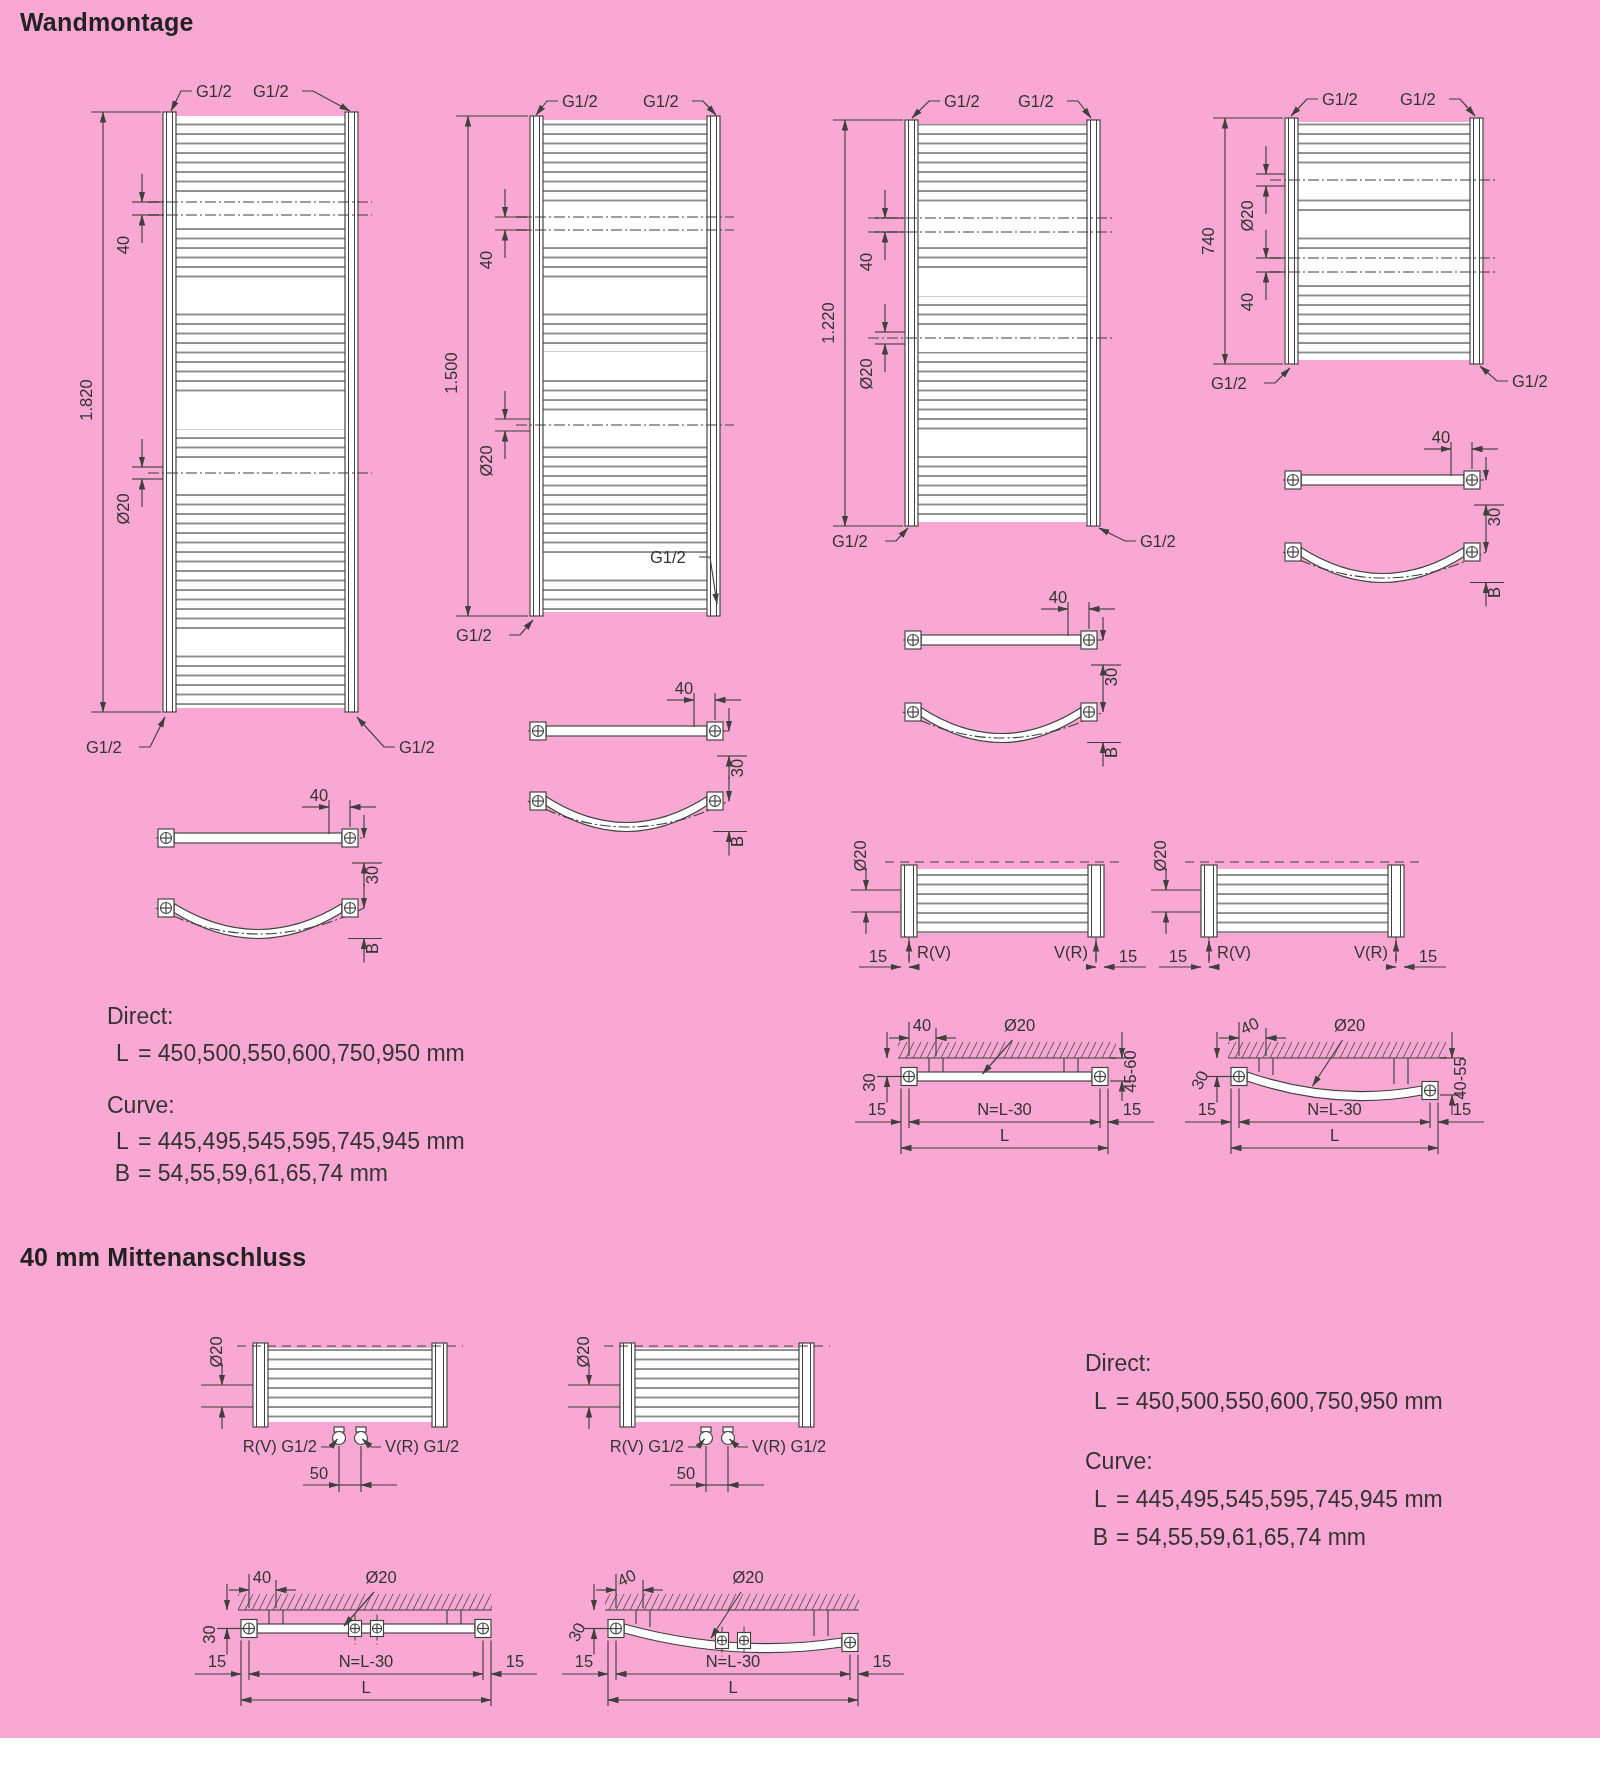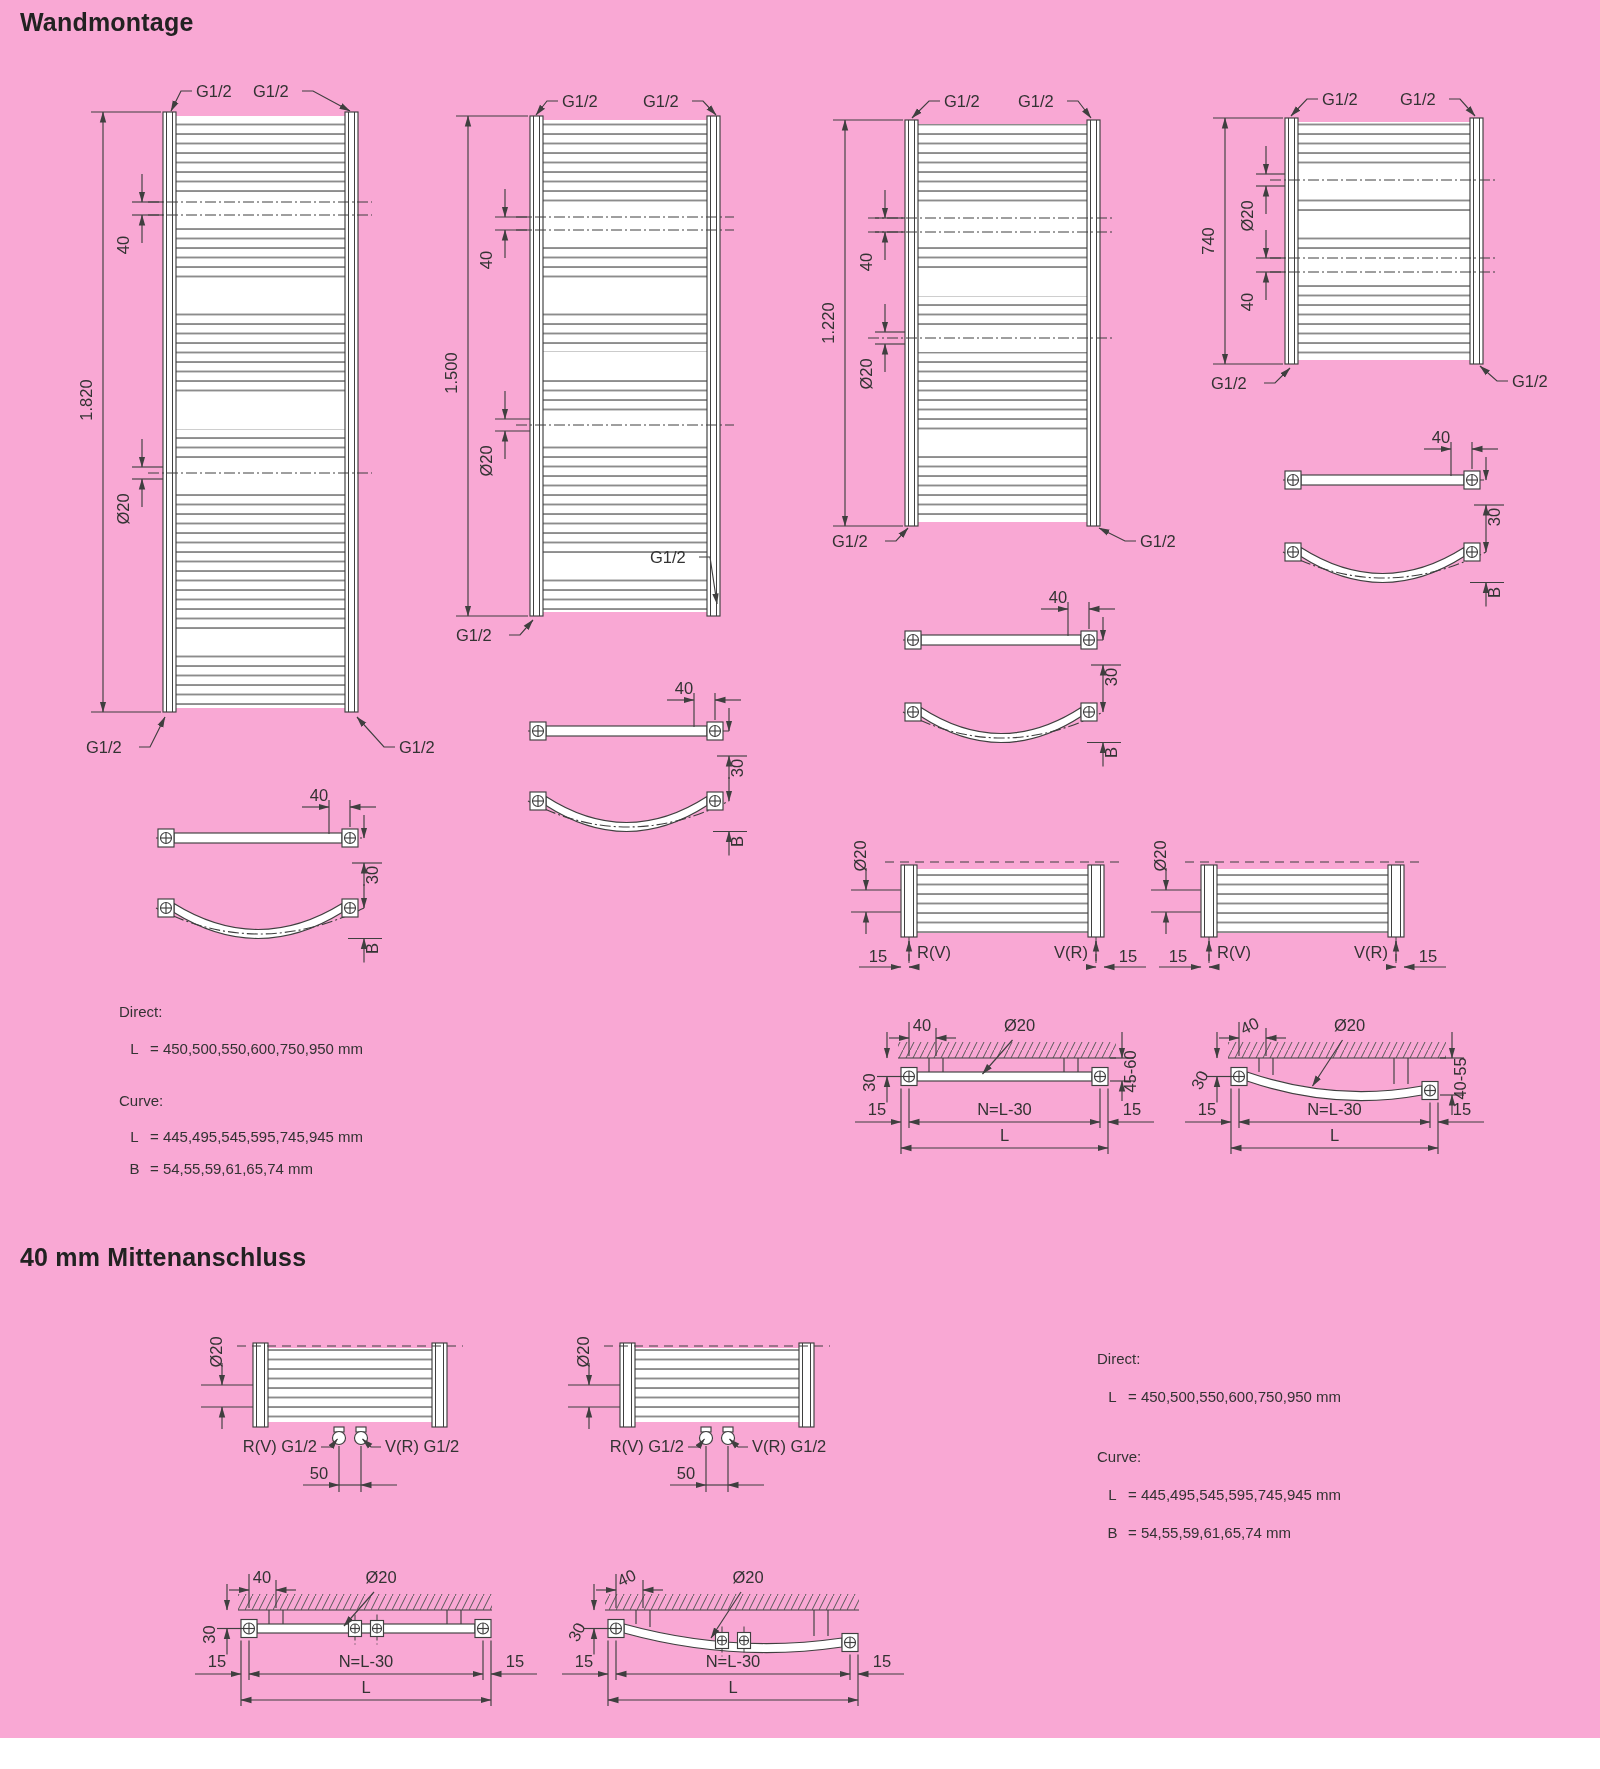--- a/index.html
+++ b/index.html
@@ -1,21 +1,21 @@
 <!DOCTYPE html>
 <html><head>
 <meta charset="utf-8">
 <style>
   html,body{margin:0;padding:0;background:#fff;}
   #page{position:relative;width:1600px;height:1738px;background:#f9a8d4;overflow:hidden;
         font-family:"Liberation Sans",sans-serif;text-align:center;}
   #drawing{position:absolute;left:0;top:0;}
   svg text{font-family:"Liberation Sans",sans-serif;fill:#333;font-size:16.5px;}
   .sec-title{position:absolute;margin:0;font-size:25px;font-weight:700;color:#222;letter-spacing:.2px;}
-  .spec{position:absolute;font-size:15px;color:#333;white-space:nowrap;margin-left:12px;}
+  .spec{position:absolute;font-size:23px;color:#333;white-space:nowrap;}
   .spec .k{display:inline-block;min-width:31px;}
 </style>
 </head>
 <body>
 
 <div id="page">
 
   <h1 class="sec-title" style="left:20px;top:8px">Wandmontage</h1>
 
   <h2 class="sec-title" style="left:20px;top:1243px">40 mm Mittenanschluss</h2>

